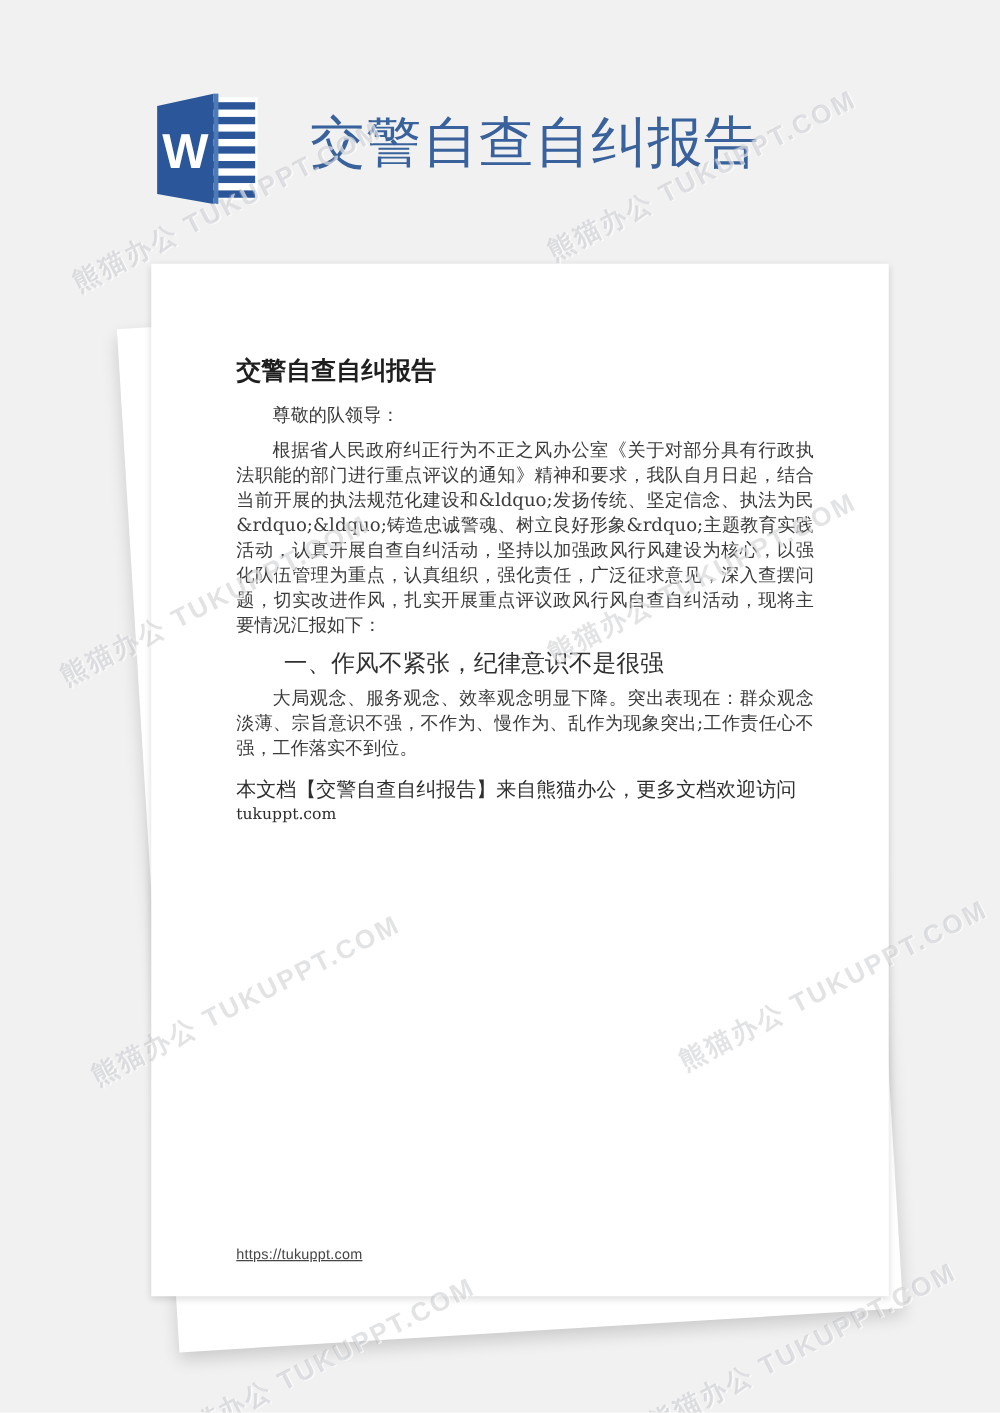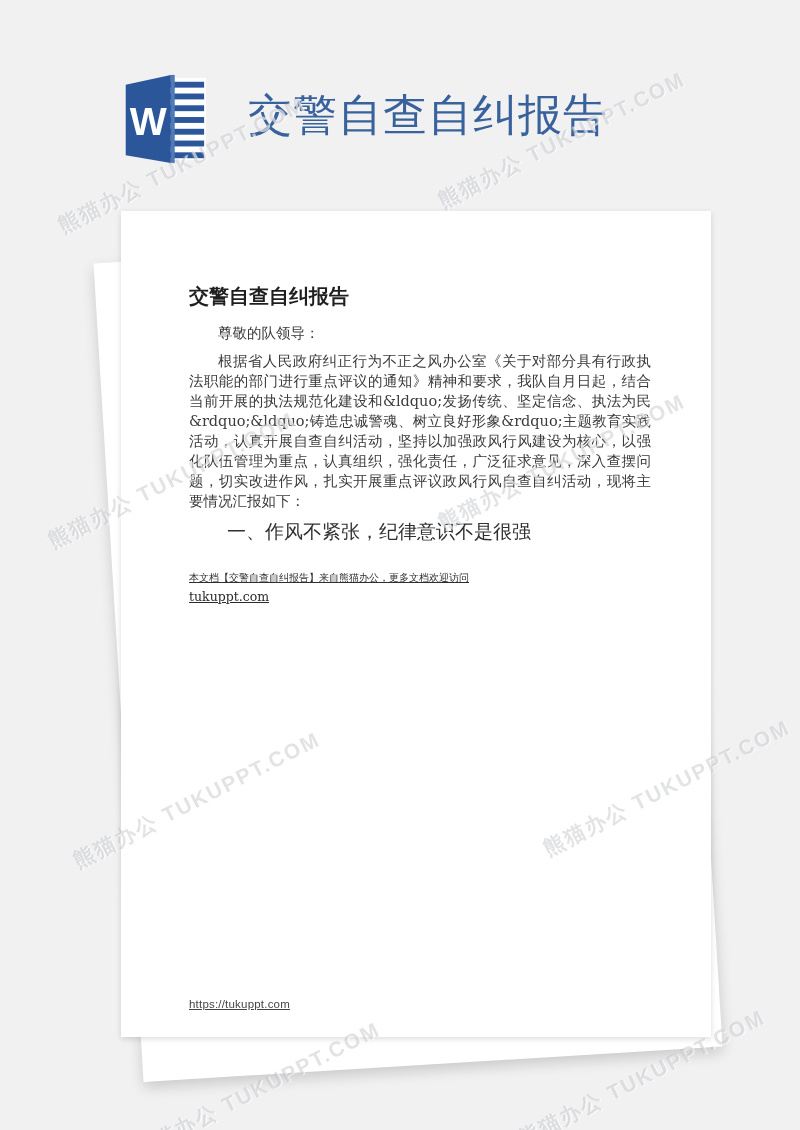--- a/index.html
+++ b/index.html
@@ -48,25 +48,25 @@
   }
   .doc-para{
     font-size:14.5px;line-height:20px;margin:0 12px 10px 0;
     text-indent:2em;text-align:justify;
   }
   .doc-heading{
     font-size:19px;line-height:20px;margin:10px 0 8px 0;
     text-indent:2em;color:#303030;
   }
   .source-note{
-    margin-top:28px;font-size:10px;line-height:17px;color:#2f2f2f;text-decoration:underline;
+    margin-top:14px;font-size:16px;line-height:17px;color:#2f2f2f;
   }
   .source-link{
     display:inline-block;font-size:12.5px;line-height:17px;color:#2b2b2b;
-    text-decoration:underline;cursor:pointer;
+    cursor:pointer;
   }
   .page-url{
     position:absolute;left:68px;top:787px;
     font-family:"Liberation Sans",sans-serif;
     font-size:11.5px;color:#454545;letter-spacing:0.2px;text-decoration:underline;
   }
 
   
   .wm-layer{position:absolute;left:0;top:0;width:800px;height:1130px;z-index:5;pointer-events:none;}
   .wm{
@@ -105,20 +105,21 @@
     <div class="page-title">交警自查自纠报告</div>
   </div>
 
   <div class="sheet-behind"></div>
 
   <div class="sheet-main">
     <div class="doc-title">交警自查自纠报告</div>
     <div class="doc-salutation">尊敬的队领导：</div>
     <p class="doc-para">根据省人民政府纠正行为不正之风办公室《关于对部分具有行政执法职能的部门进行重点评议的通知》精神和要求，我队自月日起，结合当前开展的执法规范化建设和&amp;ldquo;发扬传统、坚定信念、执法为民&amp;rdquo;&amp;ldquo;铸造忠诚警魂、树立良好形象&amp;rdquo;主题教育实践活动，认真开展自查自纠活动，坚持以加强政风行风建设为核心，以强化队伍管理为重点，认真组织，强化责任，广泛征求意见，深入查摆问题，切实改进作风，扎实开展重点评议政风行风自查自纠活动，现将主要情况汇报如下：</p>
     <div class="doc-heading">一、作风不紧张，纪律意识不是很强</div>
+    <p class="doc-para">大局观念、服务观念、效率观念明显下降。突出表现在：群众观念淡薄、宗旨意识不强，不作为、慢作为、乱作为现象突出;工作责任心不强，工作落实不到位。</p>
     <div class="source-note">本文档【交警自查自纠报告】来自熊猫办公，更多文档欢迎访问</div>
     <span class="source-link">tukuppt.com</span>
     <div class="page-url">https://tukuppt.com</div>
   </div>
 
   <div class="wm-layer">
     <span class="wm" style="left:45px;top:151px;">熊猫办公 TUKUPPT.COM</span>
     <span class="wm" style="left:425px;top:126px;">熊猫办公 TUKUPPT.COM</span>
     <span class="wm" style="left:35px;top:466px;">熊猫办公 TUKUPPT.COM</span>
     <span class="wm" style="left:425px;top:448px;">熊猫办公 TUKUPPT.COM</span>

